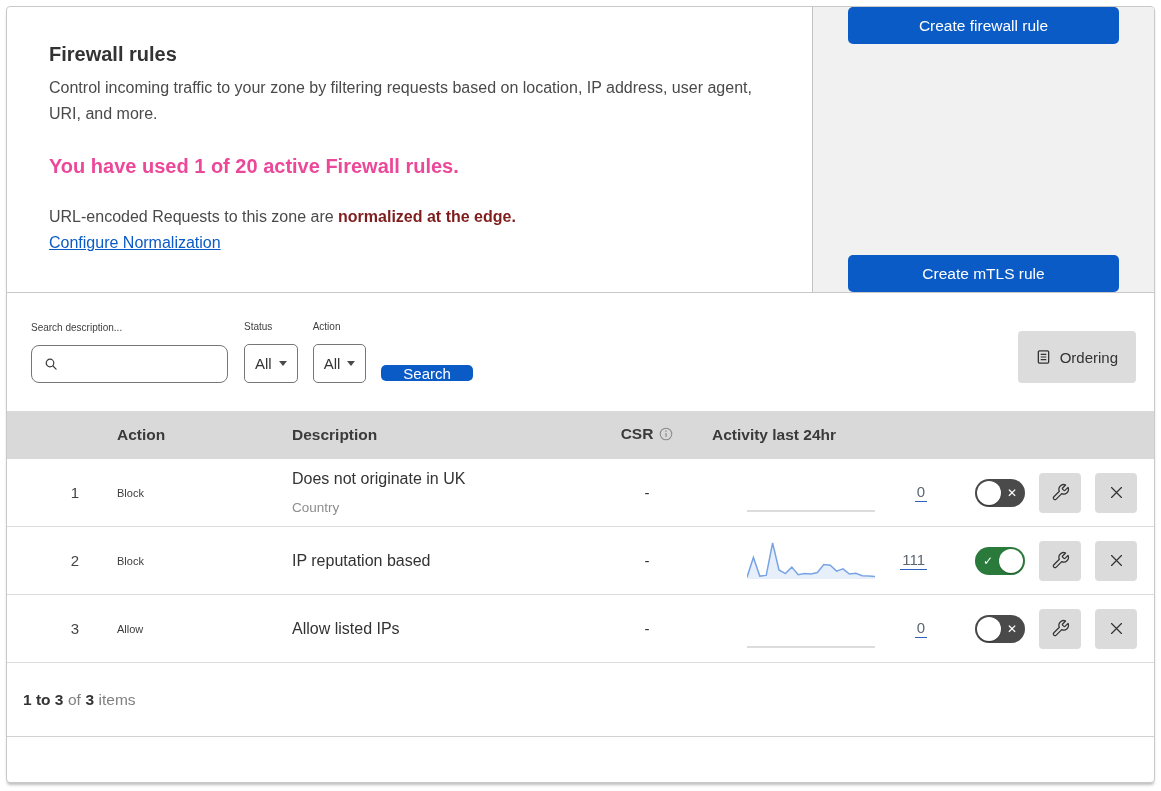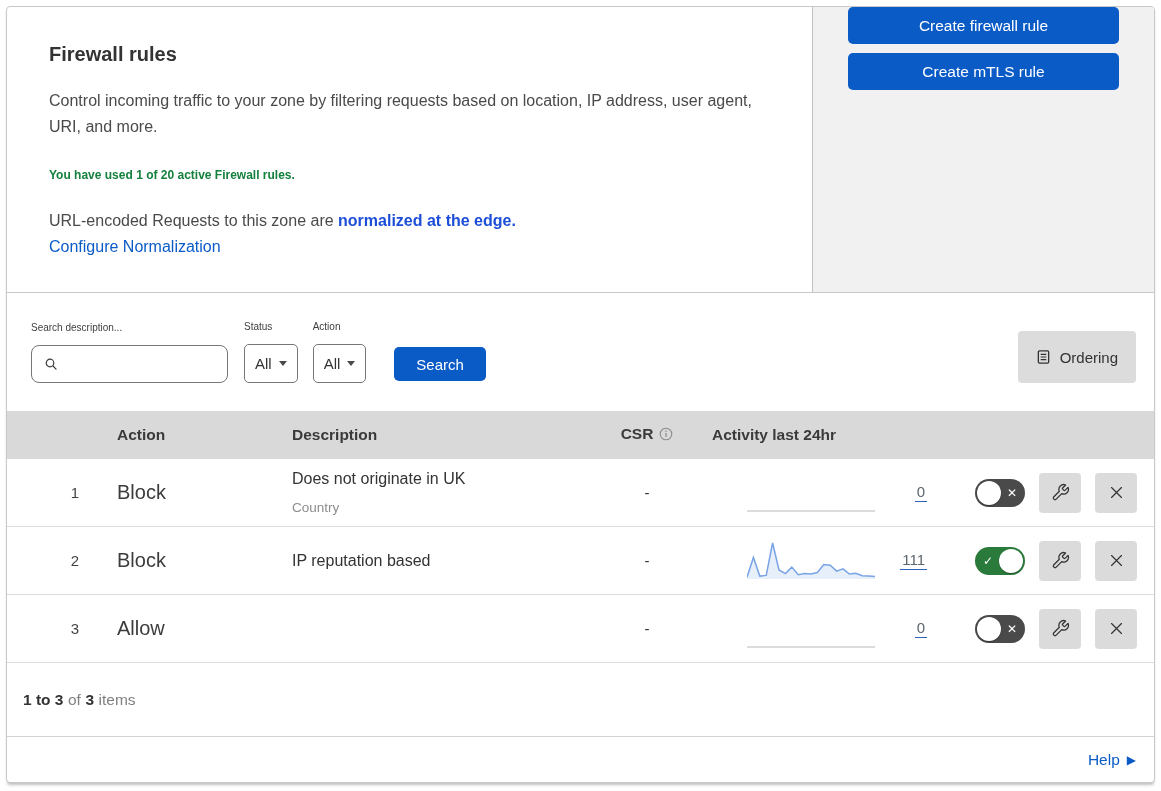--- a/index.html
+++ b/index.html
@@ -5,63 +5,63 @@
   * { margin:0; padding:0; box-sizing:border-box; }
   html,body { width:1161px; height:791px; background:#fff;
     font-family:"Liberation Sans","DejaVu Sans",sans-serif; color:#383838; }
   .card { margin:6px; height:777px; background:#fff; border:1px solid #c9c9c9;
     border-radius:4px; box-shadow:0 3px 3px -1px rgba(0,0,0,.25);
     display:flex; flex-direction:column; overflow:hidden; }
 
   
   .top { display:flex; height:286px; border-bottom:1px solid #c9c9c9; flex:0 0 auto; }
   .top-left { flex:1; padding:36px 40px 0 42px; }
-  .page-title { font-size:20px; font-weight:600; color:#333; margin-bottom:22px; }
+  .page-title { font-size:20px; font-weight:600; color:#333; margin-bottom:9px; }
   .desc-text { font-size:16px; line-height:26px; color:#4a4a4a; max-width:740px; margin-bottom:27px; }
-  .usage-text { font-size:12px; font-weight:700; color:#15803d; margin-bottom:30px;margin-top:28px; }
+  .usage-text { font-size:20px; font-weight:700; color:#ec4899; margin-bottom:30px;margin-top:28px; }
   .norm-text { font-size:16px; color:#4a4a4a; margin-bottom:8px; }
-  .norm-text strong { color:#1d4ed8; }
-  .blue-link { font-size:16px; color:#0b5bc7; cursor:pointer; }
+  .norm-text strong { color:#7f1d1d; }
+  .blue-link { font-size:16px; color:#0b5bc7; text-decoration:underline; cursor:pointer; }
   .top-right { width:342px; background:#f1f1f1; border-left:1px solid #c2c2c2;
-    display:flex; flex-direction:column; justify-content:flex-start; align-items:center; gap:9px; }
+    display:flex; flex-direction:column; justify-content:space-between; align-items:center; gap:9px; }
   .primary-btn { width:271px; height:37px; background:#0b5bc7; color:#fff; border:none;
     border-radius:5px; font-size:15.5px; font-family:inherit; cursor:pointer; }
 
   
   .filterbar { height:118px; flex:0 0 auto; display:flex; align-items:flex-end;
     padding:0 18px 28px 24px; }
   .fgroup { display:flex; flex-direction:column; }
   .flabel { font-size:10px; color:#3f3f3f; margin-bottom:12px; }
   .searchbox { width:197px; height:38px; border:1px solid #767676; border-radius:8px;
     display:flex; align-items:center; padding-left:11px; background:#fff; }
   .searchbox input { border:none; outline:none; flex:1; height:100%; font-size:14px;
     font-family:inherit; background:transparent; margin-left:8px; }
   .select { height:39px; border:1px solid #767676; border-radius:5px; background:#fff;
     display:flex; align-items:center; padding:0 10px; gap:7px; font-size:15px; color:#333; cursor:pointer; }
   .sel-status { margin-left:16px;justify-content:space-between; } .sel-action { margin-left:15px; }
   .caret { width:0; height:0; border-left:4.5px solid transparent; border-right:4.5px solid transparent;
     border-top:5.5px solid #4a4a4a; }
-  .search-btn { margin-left:28px; height:34px; padding:0 22px; margin-bottom:2px;
+  .search-btn { margin-left:15px; height:16px; padding:0 22px; margin-bottom:2px;
     background:#0b5bc7; color:#fff; border:none; border-radius:5px; font-size:15px;
     font-family:inherit; cursor:pointer; }
   .ordering-btn { margin-left:auto; height:52px; padding:0 18px; background:#dcdcdc;
     border:none; border-radius:4px; display:flex; align-items:center; gap:9px;
     font-size:15px; font-family:inherit; color:#333; cursor:pointer; }
 
   
   .thead, .trow { display:grid; grid-template-columns:90px 175px 320px 110px 240px 1fr;
     align-items:center; }
   .thead { height:48px; background:#d9d9d9; flex:0 0 auto; font-weight:600;
     font-size:15.5px; color:#3a3a3a; }
   .c-action { padding-left:20px; } .c-desc { padding-left:20px; }
   .c-csr { text-align:center; } .c-activity { padding-left:10px; }
   .info-icon { display:inline-block; margin-left:6px; vertical-align:-2px; }
   .trow { height:68px; border-bottom:1px solid #dcdcdc; background:#fff; }
   .c-priority { text-align:right; padding-right:18px; font-size:15px; color:#444; }
-  .row-action { font-size:20px; color:#3c3c3c; }
+  .row-action { font-size:11px; color:#3c3c3c; }
   .rule-title { font-size:16px; color:#333; }
   .rule-sub { font-size:13.5px; color:#8e8e8e; margin-top:12px; }
   .row-csr { font-size:15px; color:#333; }
   .activity-cell { padding-left:45px; padding-right:15px; display:flex; align-items:center; }
   .spark { width:128px; height:44px; flex:0 0 auto; }
   .count-link { margin-left:auto; font-size:15px; color:#5c6670; text-decoration:none;
     border-bottom:1.5px solid #2c63b8; padding:0 2px 1px; cursor:pointer; }
   .controls-cell { display:flex; align-items:center; justify-content:flex-end;
     gap:14px; padding-right:17px; }
   .toggle { width:50px; height:28px; border-radius:14px; position:relative; cursor:pointer; flex:0 0 auto; }
@@ -228,20 +228,21 @@
               </svg>
         </span>
       </button>
     </div>
   </div>
 
   <div class="trow">
     <div class="c-priority">3</div>
     <div class="row-action" style="padding-left:20px;">Allow</div>
     <div class="c-desc">
+      <div class="rule-title">Allow listed IPs</div>
     </div>
     <div class="c-csr row-csr">-</div>
     <div class="activity-cell">
       <svg class="spark" viewBox="0 0 128 44">
             <line x1="0" y1="40" x2="128" y2="40" stroke="#b9b9b9" stroke-width="1.2"></line>
           </svg>
       <a class="count-link">0</a>
     </div>
     <div class="controls-cell">
       <div class="toggle off">
@@ -267,20 +268,14 @@
   </div>
 </div>
 
   <div class="tfoot">
     <span class="b">1 to 3</span>
     <span class="m">of</span>
     <span class="b">3</span>
     <span class="m">items</span>
   </div>
 
-  <div class="helprow">
-    <a class="help-link">
-      <span>Help</span>
-      <span class="help-tri">▶</span>
-    </a>
-  </div>
 
 </div>
 
 </body></html>

